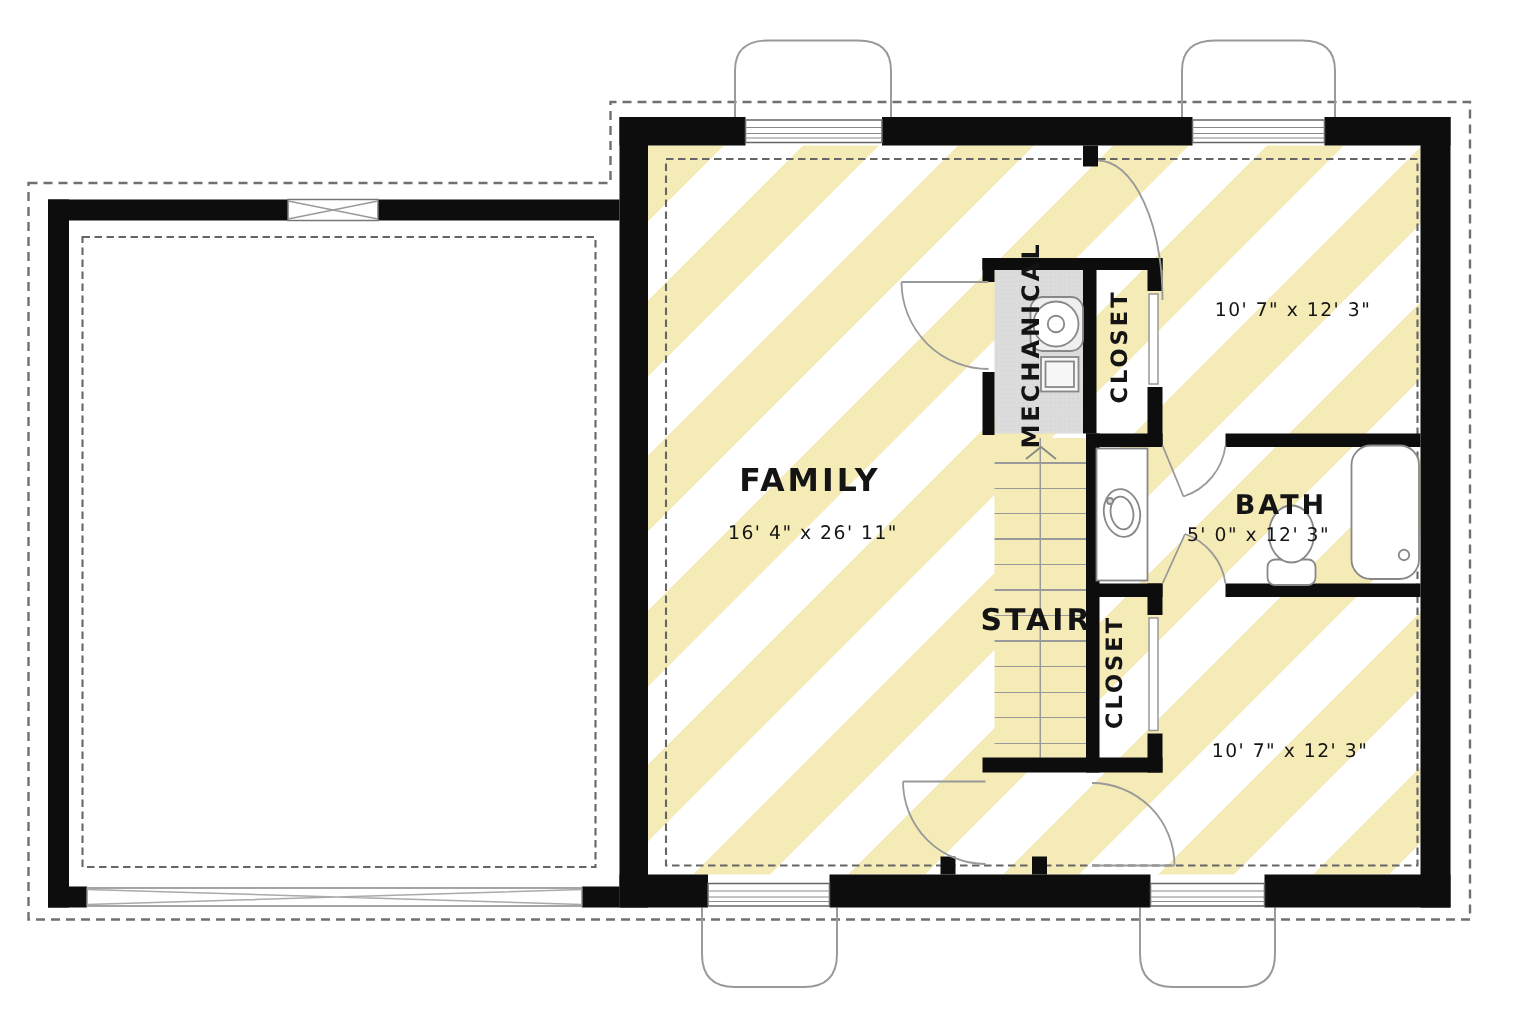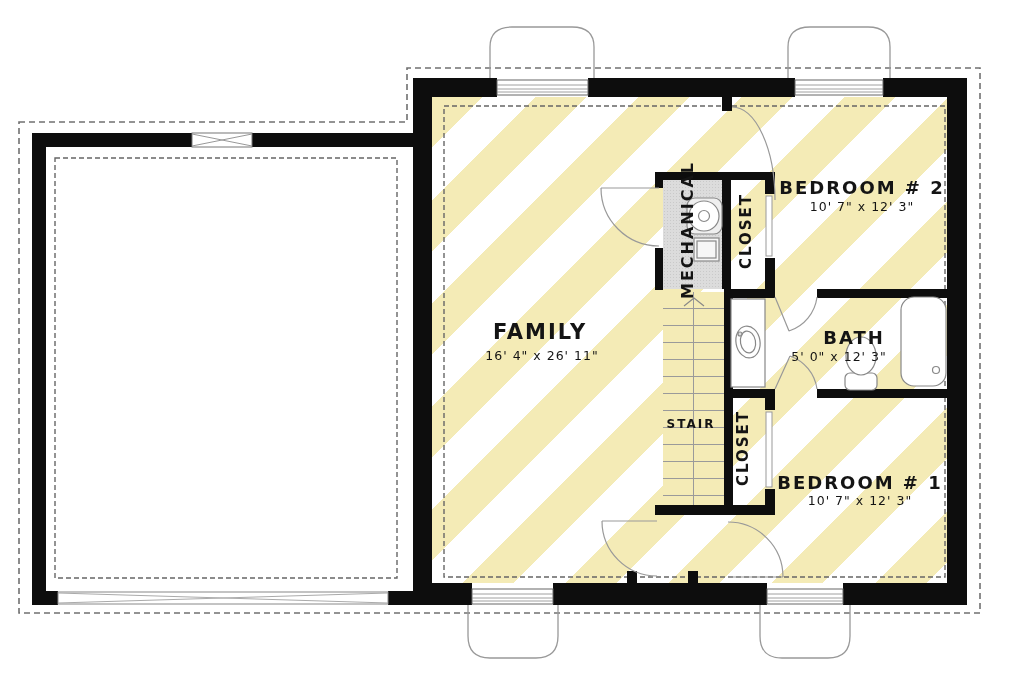--- a/index.html
+++ b/index.html
@@ -153,31 +153,29 @@
         <rect x="845" y="373" width="32" height="17" rx="5" fill="#fff"></rect>
         <ellipse cx="861" cy="356" rx="15" ry="19" fill="#fff"></ellipse>
       </g>
       <g>
         <rect x="901" y="297" width="45" height="89" rx="13" fill="#fff"></rect>
         <circle cx="936" cy="370" r="3.5" fill="#fff"></circle>
       </g>
     </g>
   </svg>
 
-  <div class="lbl roomname" style="left:540px;top:332px;font-size:21px">FAMILY</div>
+  <div class="lbl roomname" style="left:540px;top:320px;font-size:21px">FAMILY</div>
   <div class="lbl roomdims" style="left:542px;top:355px">16' 4" x 26' 11"</div>
 
   <div class="lbl rot smallname" style="left:687px;top:230px;font-size:16px">MECHANICAL</div>
   <div class="lbl rot smallname" style="left:746px;top:231px">CLOSET</div>
 
-  <div class="lbl roomname" style="left:862px;top:187px">BEDROOM # 2</div>
   <div class="lbl roomdims" style="left:862px;top:206px">10' 7" x 12' 3"</div>
 
   <div class="lbl roomname" style="left:854px;top:337px">BATH</div>
   <div class="lbl roomdims" style="left:839px;top:356px">5' 0" x 12' 3"</div>
 
-  <div class="lbl roomname" style="left:691px;top:424px;font-size:12px">STAIR</div>
+  <div class="lbl roomname" style="left:691px;top:413px;font-size:20px">STAIR</div>
   <div class="lbl rot smallname" style="left:743px;top:448px">CLOSET</div>
 
-  <div class="lbl roomname" style="left:860px;top:482px">BEDROOM # 1</div>
   <div class="lbl roomdims" style="left:860px;top:500px">10' 7" x 12' 3"</div>
 
 </div>
 
 </body></html>

